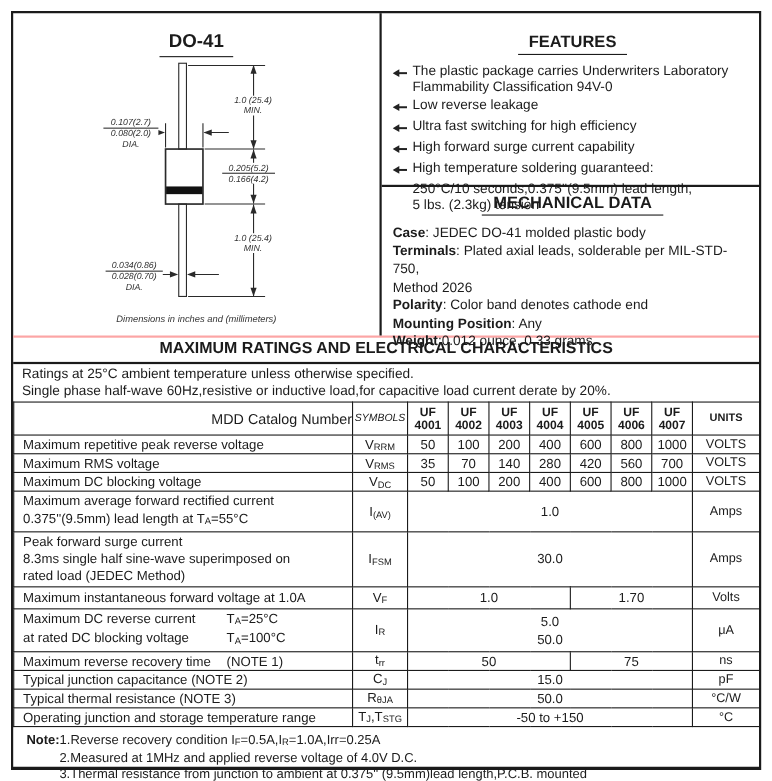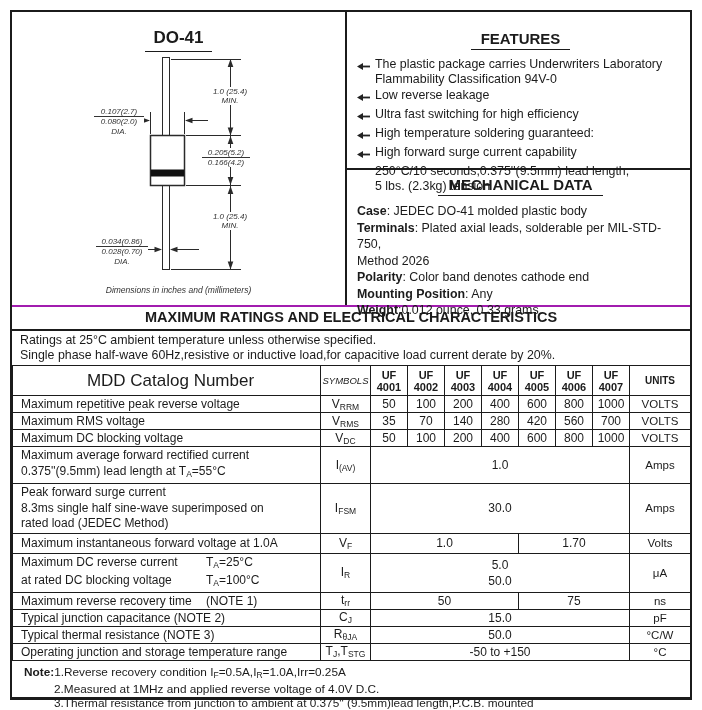--- a/index.html
+++ b/index.html
@@ -1,19 +1,19 @@
 <!DOCTYPE html>
 <html><head>
 <meta charset="utf-8">
 <style>
   html,body{margin:0;padding:0;background:#fff;}
   body{width:702px;height:710px;position:relative;font-family:"Liberation Sans",sans-serif;color:#1b1b1b;}
   .page{position:absolute;left:10px;top:10px;width:682px;height:690px;border:2px solid #1b1b1b;border-bottom-width:3px;box-sizing:border-box;display:flex;flex-direction:column;background:#fff;}
   
-  .top{display:flex;height:293px;border-bottom:2px solid #a21caf;flex:none;}
+  .top{display:flex;height:293px;border-bottom:2px solid #fca5a5;flex:none;}
   .diagram-cell{width:333px;flex:none;border-right:2px solid #1b1b1b;position:relative;}
   .right-col{flex:1;display:flex;flex-direction:column;}
   .features{height:158px;border-bottom:2px solid #1b1b1b;box-sizing:border-box;padding:16px 6px 0 10px;}
   .mech{flex:1;padding:4px 6px 0 10px;}
   .sec-title{text-align:center;font-weight:bold;font-size:15px;margin:2px 0 7px 0;}
   .sec-title span{display:inline-block;border-bottom:1.5px solid #1b1b1b;padding:0 10px 2px 10px;}
   .feat-item{display:flex;font-size:12.4px;line-height:15px;margin-bottom:1px;}
   .feat-item .bullet{flex:none;width:18px;padding-top:3px;}
   .feat-extra{font-size:12.4px;line-height:15px;padding-left:18px;}
   .mech-line{font-size:12.4px;line-height:16.5px;}
@@ -28,21 +28,21 @@
   .dim-caption{position:absolute;left:0;bottom:10px;width:100%;text-align:center;font-style:italic;font-size:8.5px;color:#333;}
   
   .titlebar{height:22px;flex:none;border-bottom:2px solid #1b1b1b;text-align:center;font-weight:bold;font-size:14.5px;line-height:21px;}
   .ratings{flex:none;padding:2px 0 3px 8px;font-size:12.4px;line-height:14.5px;}
   
   table{border-collapse:collapse;table-layout:fixed;width:100%;flex:none;}
   td,th{border:1px solid #1b1b1b;padding:0;font-size:12px;font-weight:normal;text-align:center;vertical-align:middle;overflow:hidden;}
   th{font-weight:bold;}
   .col-label{text-align:left;padding:1px 4px 1px 8px;}
   .hdr-row{height:30px;}
-  .hdr-catalog{text-align:center;padding-left:8px;font-size:17px;font-weight:normal;}
+  .hdr-catalog{text-align:right;padding-left:8px;font-size:13px;font-weight:normal;}
   .hdr-symbols{font-style:italic;font-size:9.5px;font-weight:normal;margin-left:12px;}
   .hdr-uf{font-size:11px;line-height:12px;}
   .hdr-units{font-size:10px;}
   .r-simple{height:17px;}
   .r-iav{height:37px;}
   .r-ifsm{height:49px;}
   .r-vf{height:20px;}
   .r-ir{height:35px;}
   .r-last{height:17px;}
   .sym-cell{font-size:12px;}
@@ -155,28 +155,28 @@
                 <polygon points="0,4.5 6,1 6,8" fill="#222"></polygon>
                 <rect x="5" y="3.6" width="8" height="1.8" fill="#222"></rect>
               </svg></span>
           <span>Ultra fast switching for high efficiency</span>
         </div>
         <div class="feat-item">
           <span class="bullet"><svg width="13" height="9">
                 <polygon points="0,4.5 6,1 6,8" fill="#222"></polygon>
                 <rect x="5" y="3.6" width="8" height="1.8" fill="#222"></rect>
               </svg></span>
+          <span>High forward surge current capability</span>
+        </div>
+        <div class="feat-item">
+          <span class="bullet"><svg width="13" height="9">
+                <polygon points="0,4.5 6,1 6,8" fill="#222"></polygon>
+                <rect x="5" y="3.6" width="8" height="1.8" fill="#222"></rect>
+              </svg></span>
           <span>High temperature soldering guaranteed:</span>
-        </div>
-        <div class="feat-item">
-          <span class="bullet"><svg width="13" height="9">
-                <polygon points="0,4.5 6,1 6,8" fill="#222"></polygon>
-                <rect x="5" y="3.6" width="8" height="1.8" fill="#222"></rect>
-              </svg></span>
-          <span>High forward surge current capability</span>
         </div>
         <div class="feat-extra">250°C/10 seconds,0.375''(9.5mm) lead length,</div>
         <div class="feat-extra">5 lbs. (2.3kg) tension</div>
       </div>
 
       <div class="mech">
         <div class="sec-title"><span>MECHANICAL DATA</span></div>
         <div class="mech-line"><span style="font-weight: bold;">Case</span><span>: JEDEC DO-41 molded plastic body</span></div>
         <div class="mech-line"><span style="font-weight: bold;">Terminals</span><span>: Plated axial leads, solderable per MIL-STD-750,</span></div>
         <div class="mech-line"><span>Method 2026</span></div>

